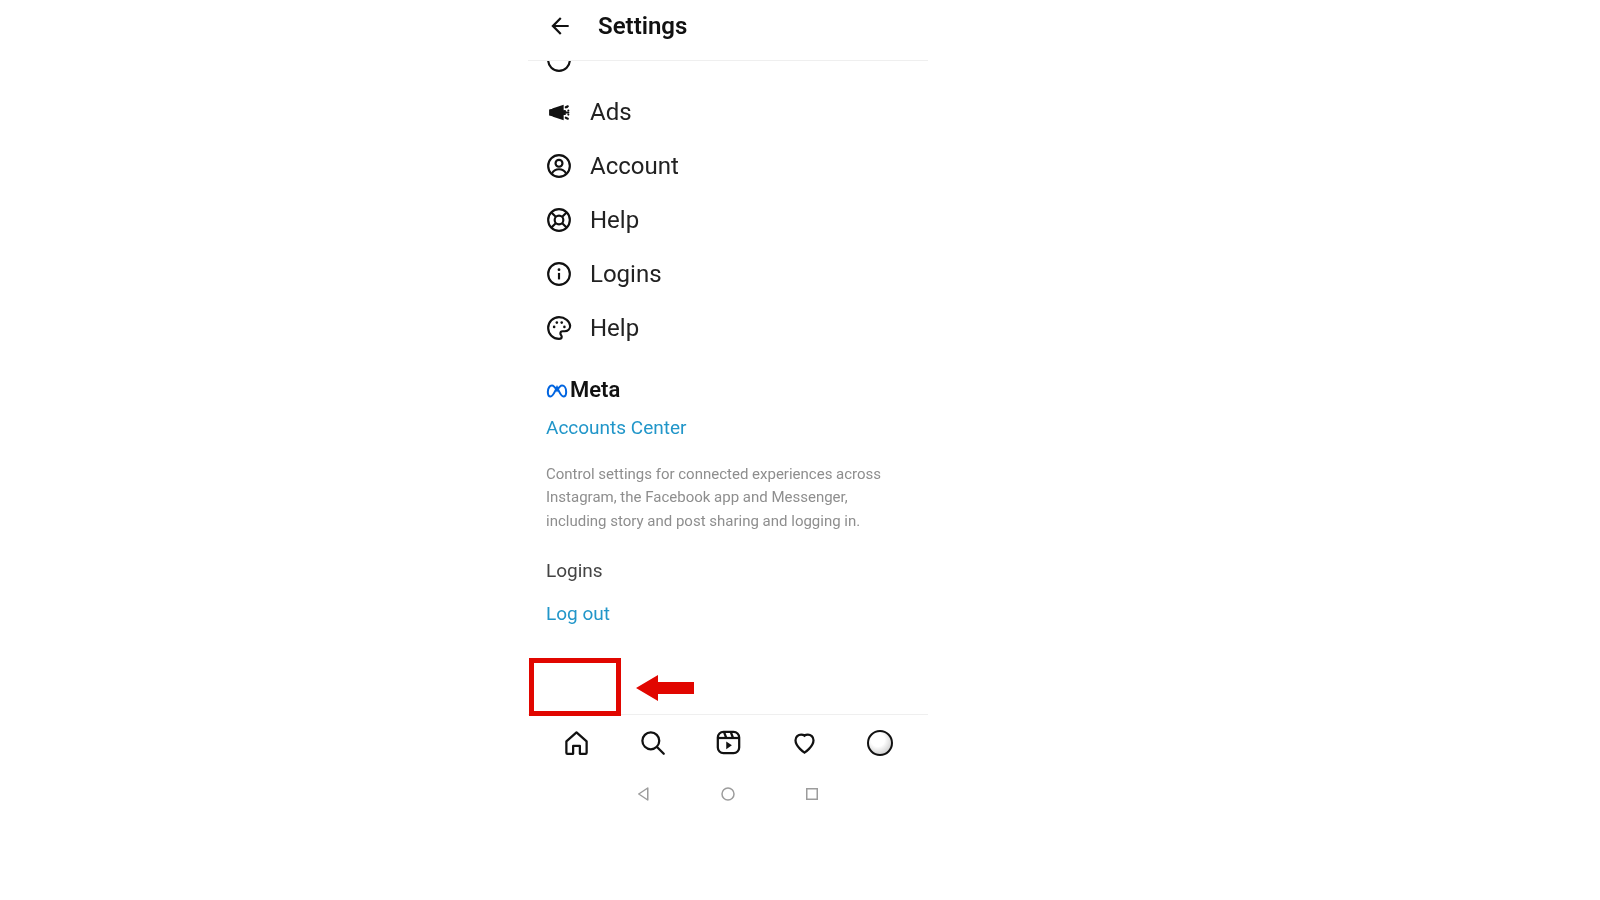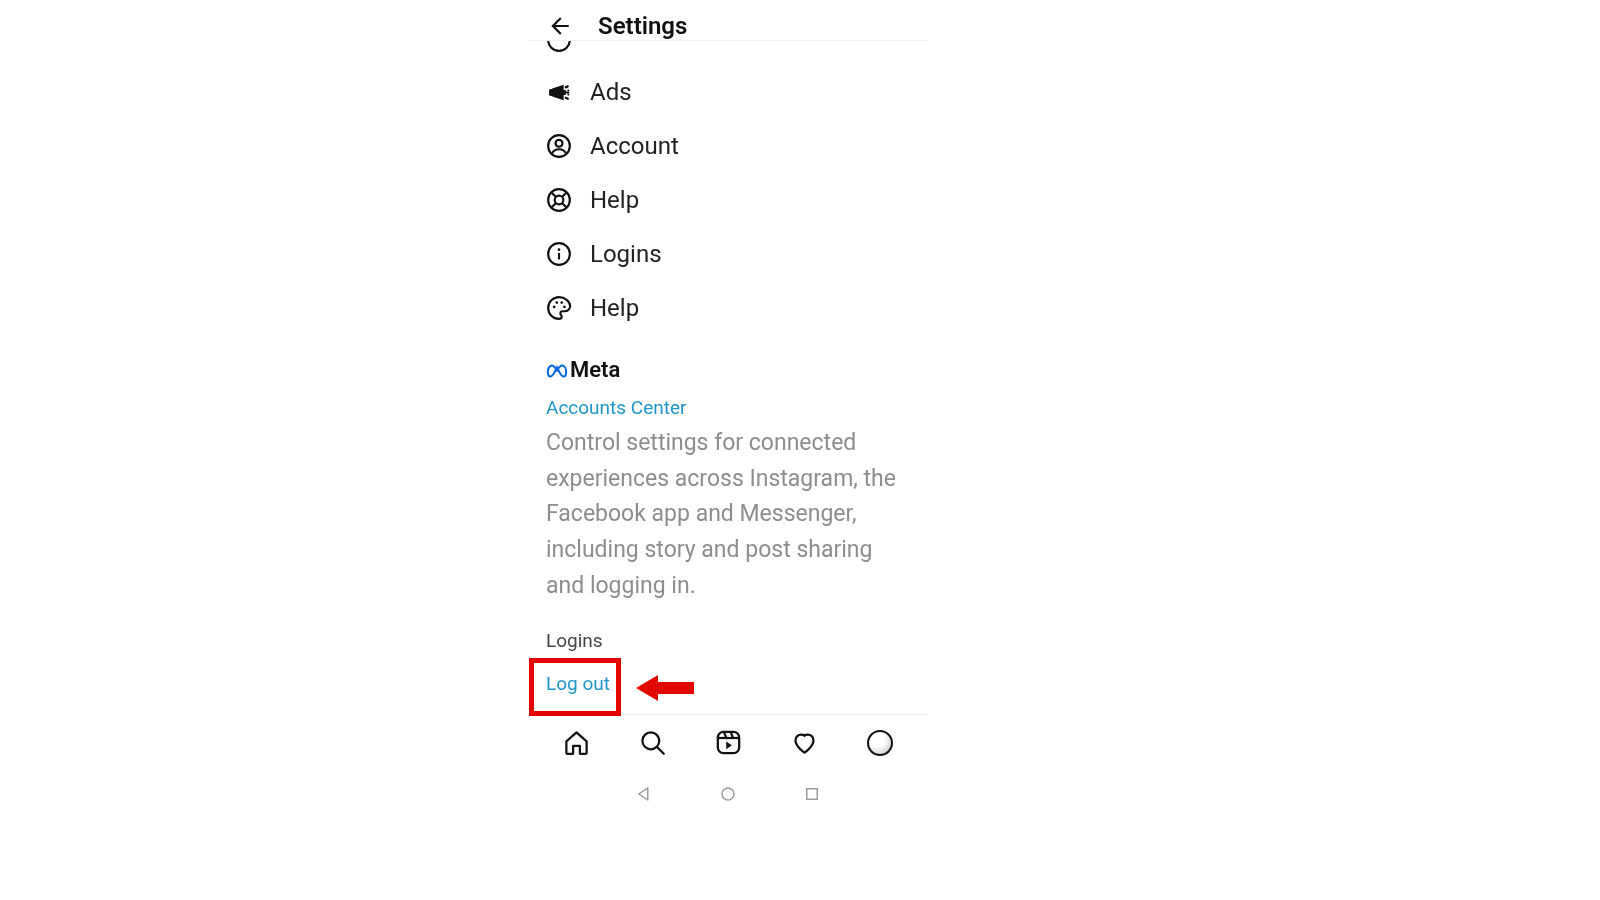--- a/index.html
+++ b/index.html
@@ -15,21 +15,21 @@
     position: absolute;
     left: 528px;
     top: 0;
     width: 400px;
     height: 820px;
     background: #fff;
   }
   .header {
     display: flex;
     align-items: center;
-    padding: 12px 18px 0 18px;
+    padding: 12px 18px 20px 18px;
     border-bottom: 1px solid #efefef;
     gap: 24px;
   }
   .back-btn {
     width: 28px;
     height: 28px;
     display: flex;
     align-items: center;
     justify-content: center;
     cursor: pointer;
@@ -88,22 +88,22 @@
     font-weight: 600;
     color: #111;
   }
   .accounts-center {
     margin-top: 14px;
     font-size: 19px;
     color: #2196c9;
     cursor: pointer;
   }
   .accounts-desc {
-    margin-top: 6px;
-    font-size: 23px;
+    margin-top: 24px;
+    font-size: 15px;
     line-height: 1.55;
     color: #8e8e8e;
   }
   .logins-section {
     padding: 26px 18px 0 18px;
   }
   .logins-title {
     font-size: 19px;
     color: #444;
   }

